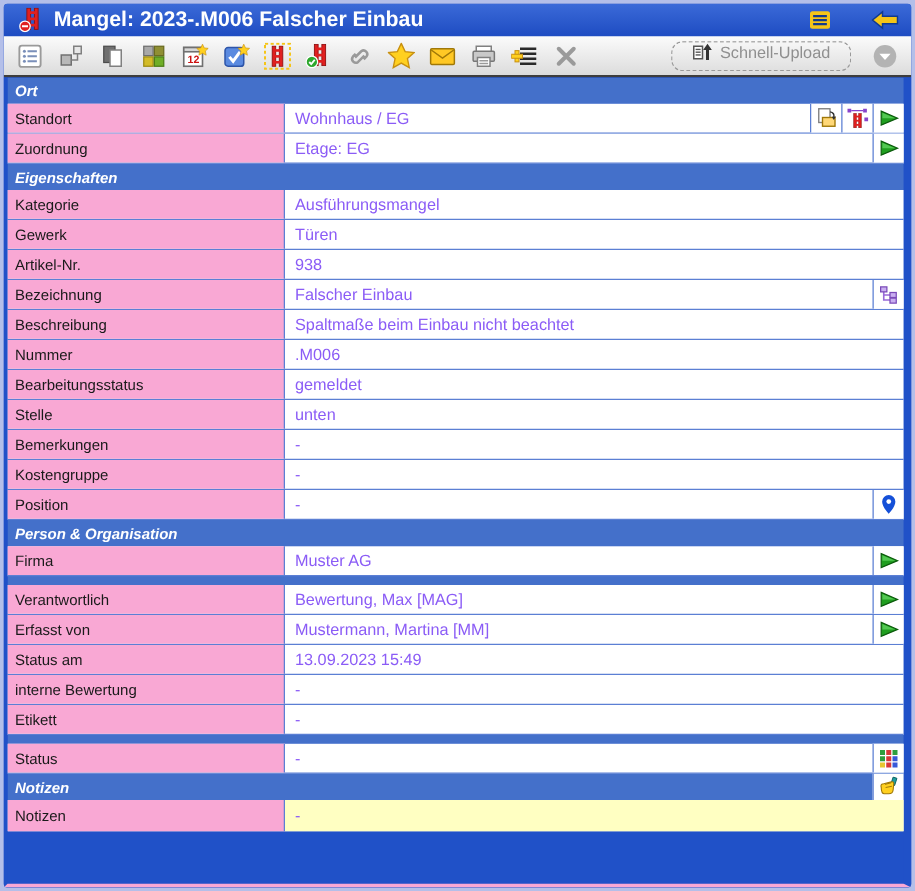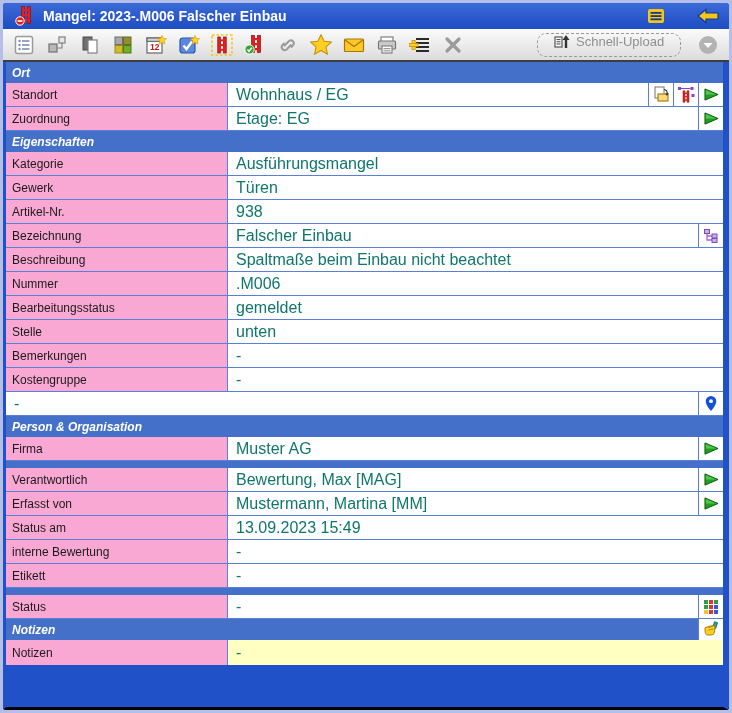--- a/index.html
+++ b/index.html
@@ -25,21 +25,21 @@
   }
   
   .titlebar{
     height:26px;flex:0 0 26px;
     background:linear-gradient(#3b6ad8,#1e4cc2);
     display:flex;align-items:center;
     padding:0 10px 0 12px;
     gap:8px;
   }
   .titlebar .title{
-    color:#fff;font-size:14px;font-weight:bold;
+    color:#fff;font-size:17px;font-weight:bold;
     white-space:nowrap;
     flex:0 0 auto;
   }
   .titlebar .tspacer{flex:1;}
   .tb-btn{
     background:none;border:none;padding:0;margin:0;
     width:22px;height:20px;display:flex;align-items:center;justify-content:center;
     cursor:pointer;
   }
   .titlebar .gap{width:14px;}
@@ -75,21 +75,21 @@
     margin-left:auto;
     background:none;border:none;padding:0;cursor:pointer;
     width:22px;height:22px;display:flex;align-items:center;justify-content:center;
   }
   
   .content{
     flex:1;
     background:#2051c8;
     border-left:3px solid #2051c8;
     border-right:6px solid #2051c8;
-    border-bottom:3px solid #000000;
+    border-bottom:3px solid #f9a8d4;
     display:flex;flex-direction:column;
     overflow:hidden;
   }
   .sec-header{
     height:21px;flex:0 0 21px;
     background:#4470ca;
     color:#fff;font-size:12px;font-weight:bold;font-style:italic;
     display:flex;align-items:center;
     padding-left:6px;
   }
@@ -109,21 +109,21 @@
     box-sizing:border-box;
     background:#f9a8d4;
     border-right:1px solid #5b7fd4;
     font-size:12px;color:#1a1a1a;
     display:flex;align-items:center;
     padding:0 6px;
     white-space:nowrap;overflow:hidden;
   }
   .val{
     flex:1;
-    font-size:16px;color:#0f766e;
+    font-size:13px;color:#8b5cf6;
     display:flex;align-items:center;
     padding:0 8px;
     white-space:nowrap;overflow:hidden;
     cursor:default;
   }
   .val.note{background:#ffffc2;}
   .ic-cell{
     width:25px;flex:0 0 25px;
     box-sizing:border-box;
     border:none;border-left:1px solid #5b7fd4;
@@ -392,20 +392,21 @@
       </div>
       <div class="row">
         <div class="lbl">Bemerkungen</div>
         <div class="val">-</div>
       </div>
       <div class="row">
         <div class="lbl">Kostengruppe</div>
         <div class="val">-</div>
       </div>
       <div class="row">
+        <div class="lbl">Position</div>
         <div class="val">-</div>
         <button class="ic-cell">
           <svg class="ic" width="14" height="17" viewBox="0 0 14 17">
             <path d="M7,1 a5.3,5.3 0 0 1 5.3,5.3 C12.3,10.4 7,16 7,16 S1.7,10.4 1.7,6.3 A5.3,5.3 0 0 1 7,1 Z" fill="#1550d8"></path>
             <circle cx="7" cy="6.2" r="1.9" fill="#ffffff"></circle>
           </svg>
         </button>
       </div>
 
       <div class="sec-header">

